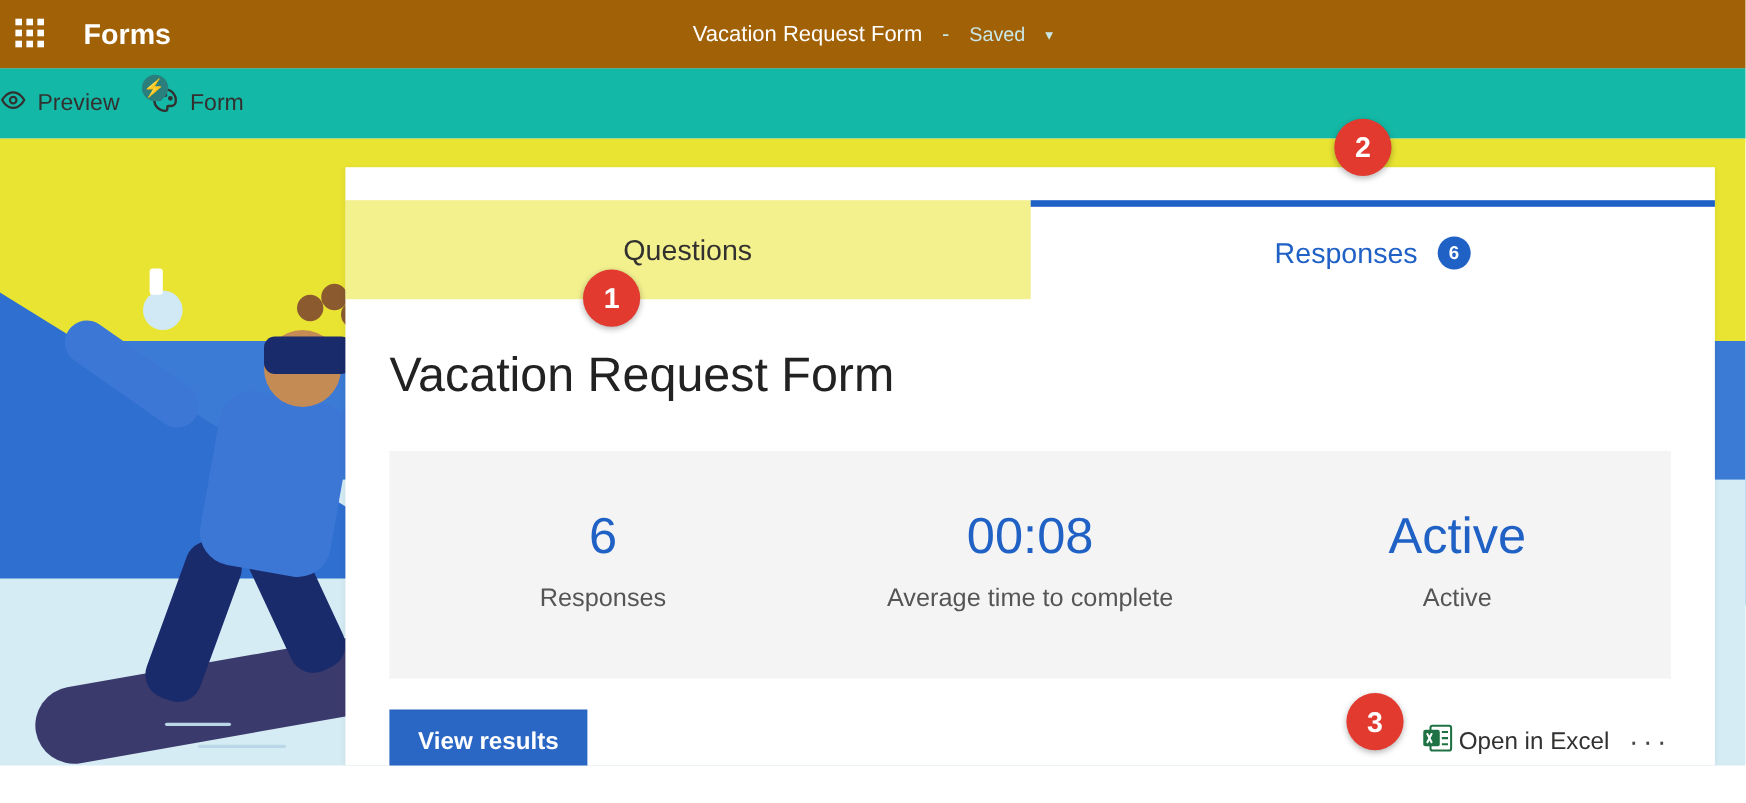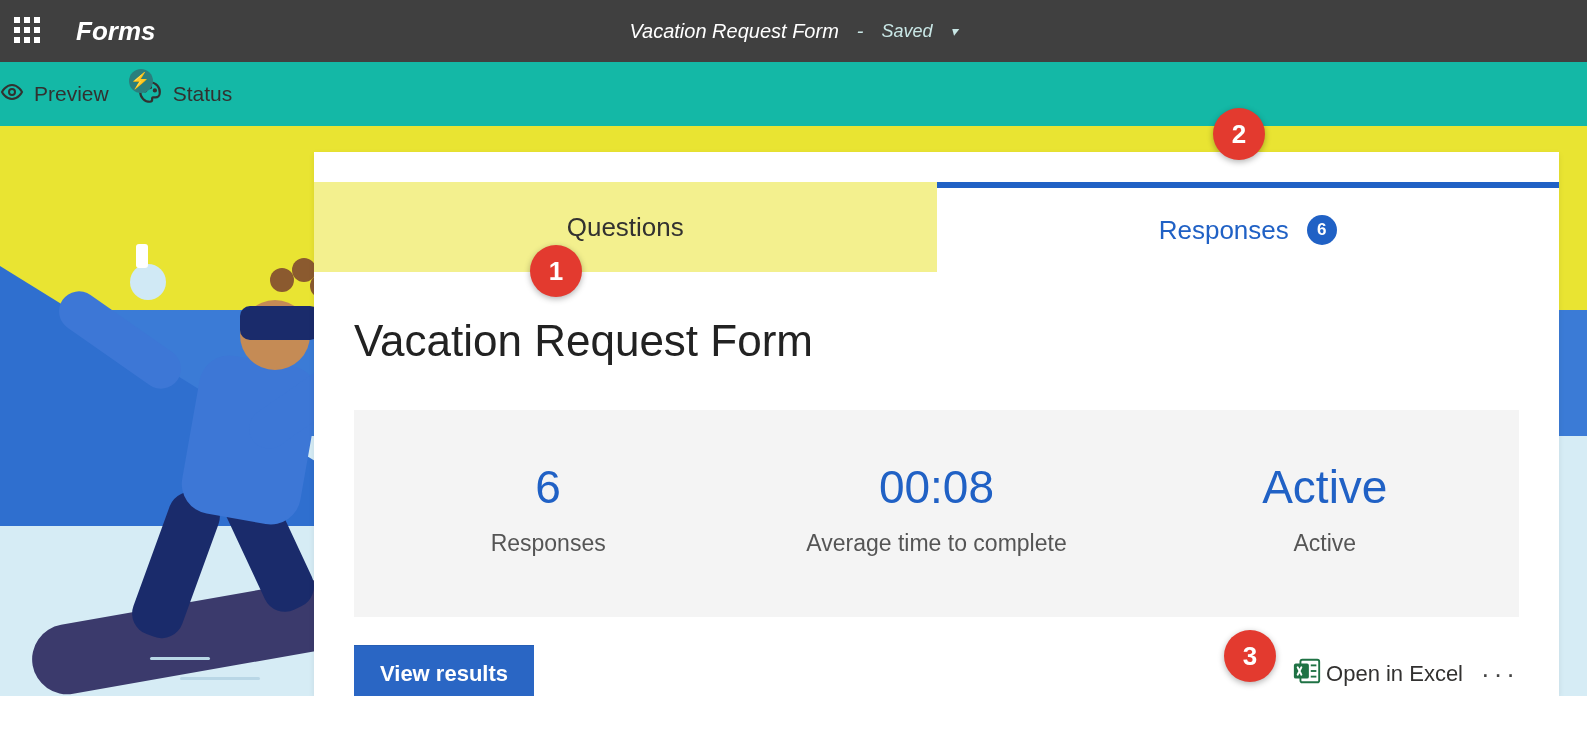--- a/index.html
+++ b/index.html
@@ -8,27 +8,26 @@
     background: #fff;
     width: 1587px;
     height: 730px;
     overflow: hidden;
     position: relative;
   }
 
   
   .topbar {
     height: 62px;
-    background: #404040;
+    background: #a16207;
     color: #fff;
     display: flex;
     align-items: center;
     padding: 0 14px;
     position: relative;
-    font-style: italic;
   }
   .waffle {
     width: 28px; height: 28px;
     display: grid;
     grid-template-columns: repeat(3, 6px);
     grid-template-rows: repeat(3, 6px);
     gap: 4px;
     cursor: pointer;
     margin-right: 34px;
   }
@@ -279,21 +278,21 @@
   <div class="tool theme-annot">
     <span class="lightning">⚡</span>
     <span>
       <svg viewBox="0 0 24 24" fill="none" stroke="#323130" stroke-width="2">
           <path d="M12 3a9 9 0 1 0 0 18c1.5 0 2-1 2-2s-.5-2 1-2h2a4 4 0 0 0 4-4 9 9 0 0 0-9-10Z"></path>
           <circle cx="7.5" cy="10.5" r="1"></circle>
           <circle cx="12" cy="7.5" r="1"></circle>
           <circle cx="16.5" cy="10.5" r="1"></circle>
         </svg>
     </span>
-    <span>Status</span>
+    <span>Form</span>
   </div>
 </div>
 
 <div class="banner">
   <div class="banner-bg">
     <div class="snow"></div>
     <div class="tri1"></div>
   </div>
   <div class="boarder">
     <div class="board"></div>

